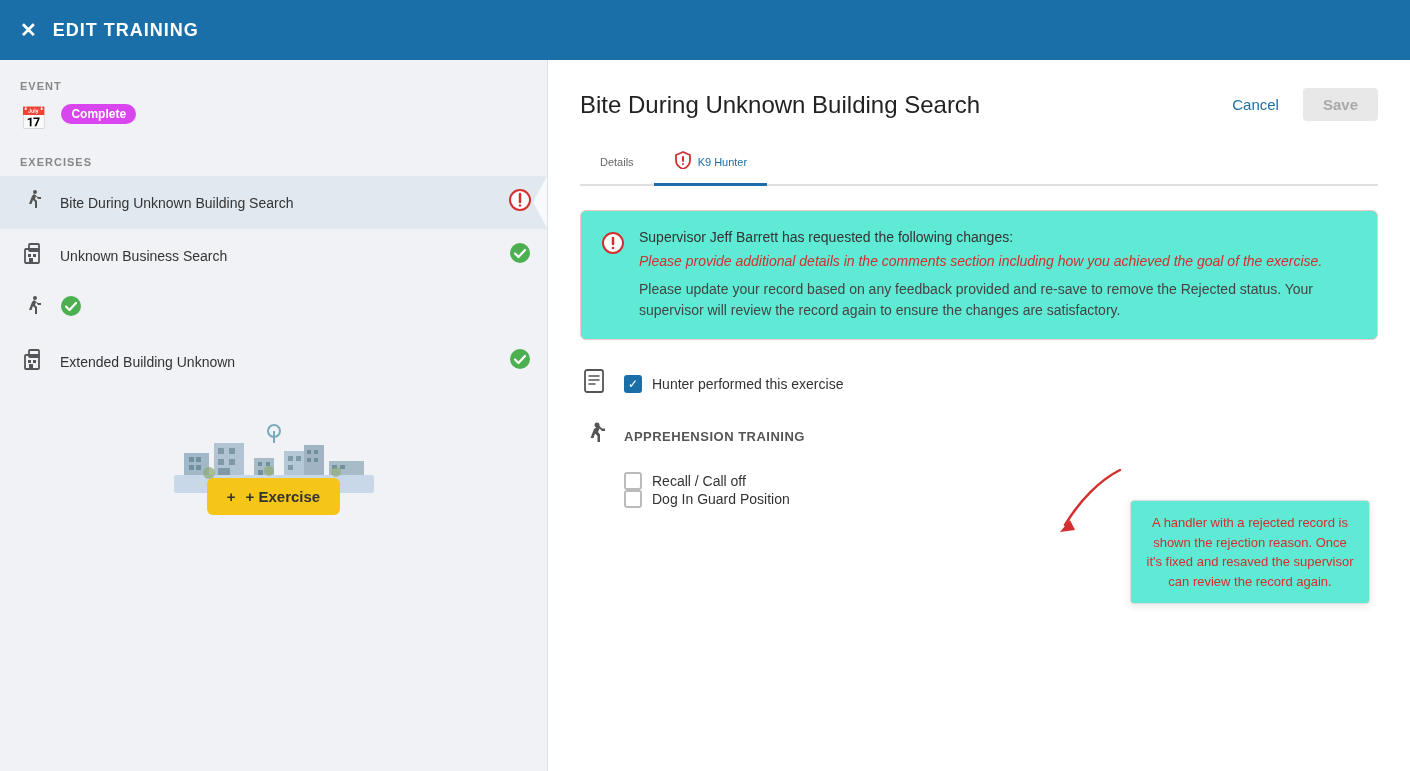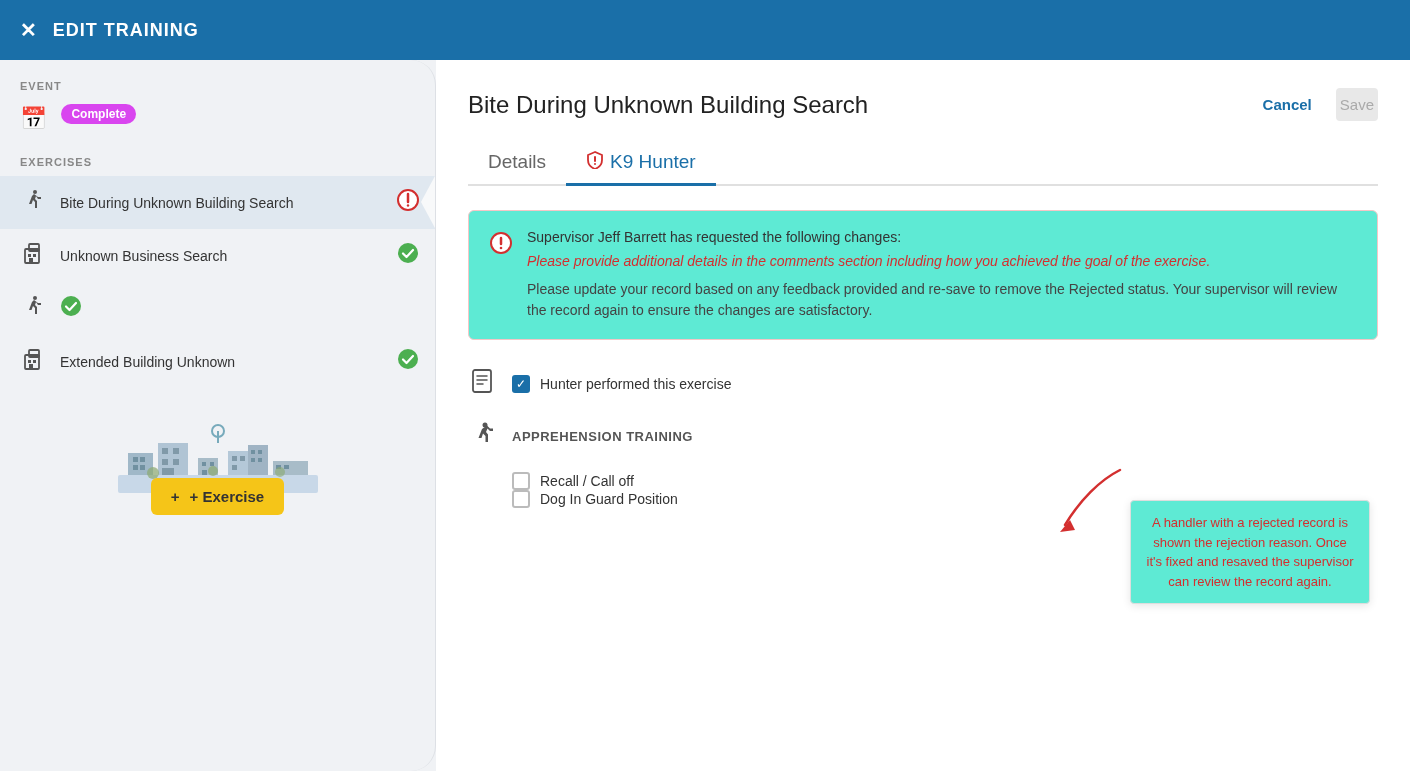--- a/index.html
+++ b/index.html
@@ -28,27 +28,26 @@
     }
 
     
     .main-layout {
       display: flex;
       height: calc(771px - 60px);
     }
 
     
     .sidebar {
-      width: 436px;
+      width: 548px;
       background: #f0f2f5;
       padding: 20px 0;
       flex-shrink: 0;
       border-right: 1px solid #dde0e5;
       overflow-y: auto;
-      border-radius: 25px;
     }
     .sidebar-section-label {
       font-size: 11px;
       font-weight: 700;
       color: #888;
       letter-spacing: 1px;
       padding: 0 20px 8px 20px;
       text-transform: uppercase;
     }
     .event-info {
@@ -183,44 +182,44 @@
     .header-actions {
       display: flex;
       align-items: center;
       gap: 12px;
     }
     .cancel-btn {
       background: none;
       border: none;
       color: #1a6fa8;
       font-size: 15px;
-      font-weight: 700;
+      font-weight: 400;
       cursor: pointer;
       padding: 6px 12px;
     }
     .save-btn {
       background: #e8e8e8;
       border: none;
       color: #aaa;
       font-size: 15px;
-      font-weight: 400;
+      font-weight: 700;
       cursor: not-allowed;
-      padding: 8px 4px;
+      padding: 8px 20px;
       border-radius: 4px;
     }
 
     
     .tabs {
       display: flex;
       border-bottom: 2px solid #e0e0e0;
       margin-bottom: 24px;
     }
     .tab {
       padding: 10px 20px;
-      font-size: 19px;
+      font-size: 11px;
       cursor: pointer;
       color: #666;
       border-bottom: 3px solid transparent;
       margin-bottom: -2px;
       display: flex;
       align-items: center;
       gap: 6px;
     }
     .tab.active {
       color: #1a6fa8;

